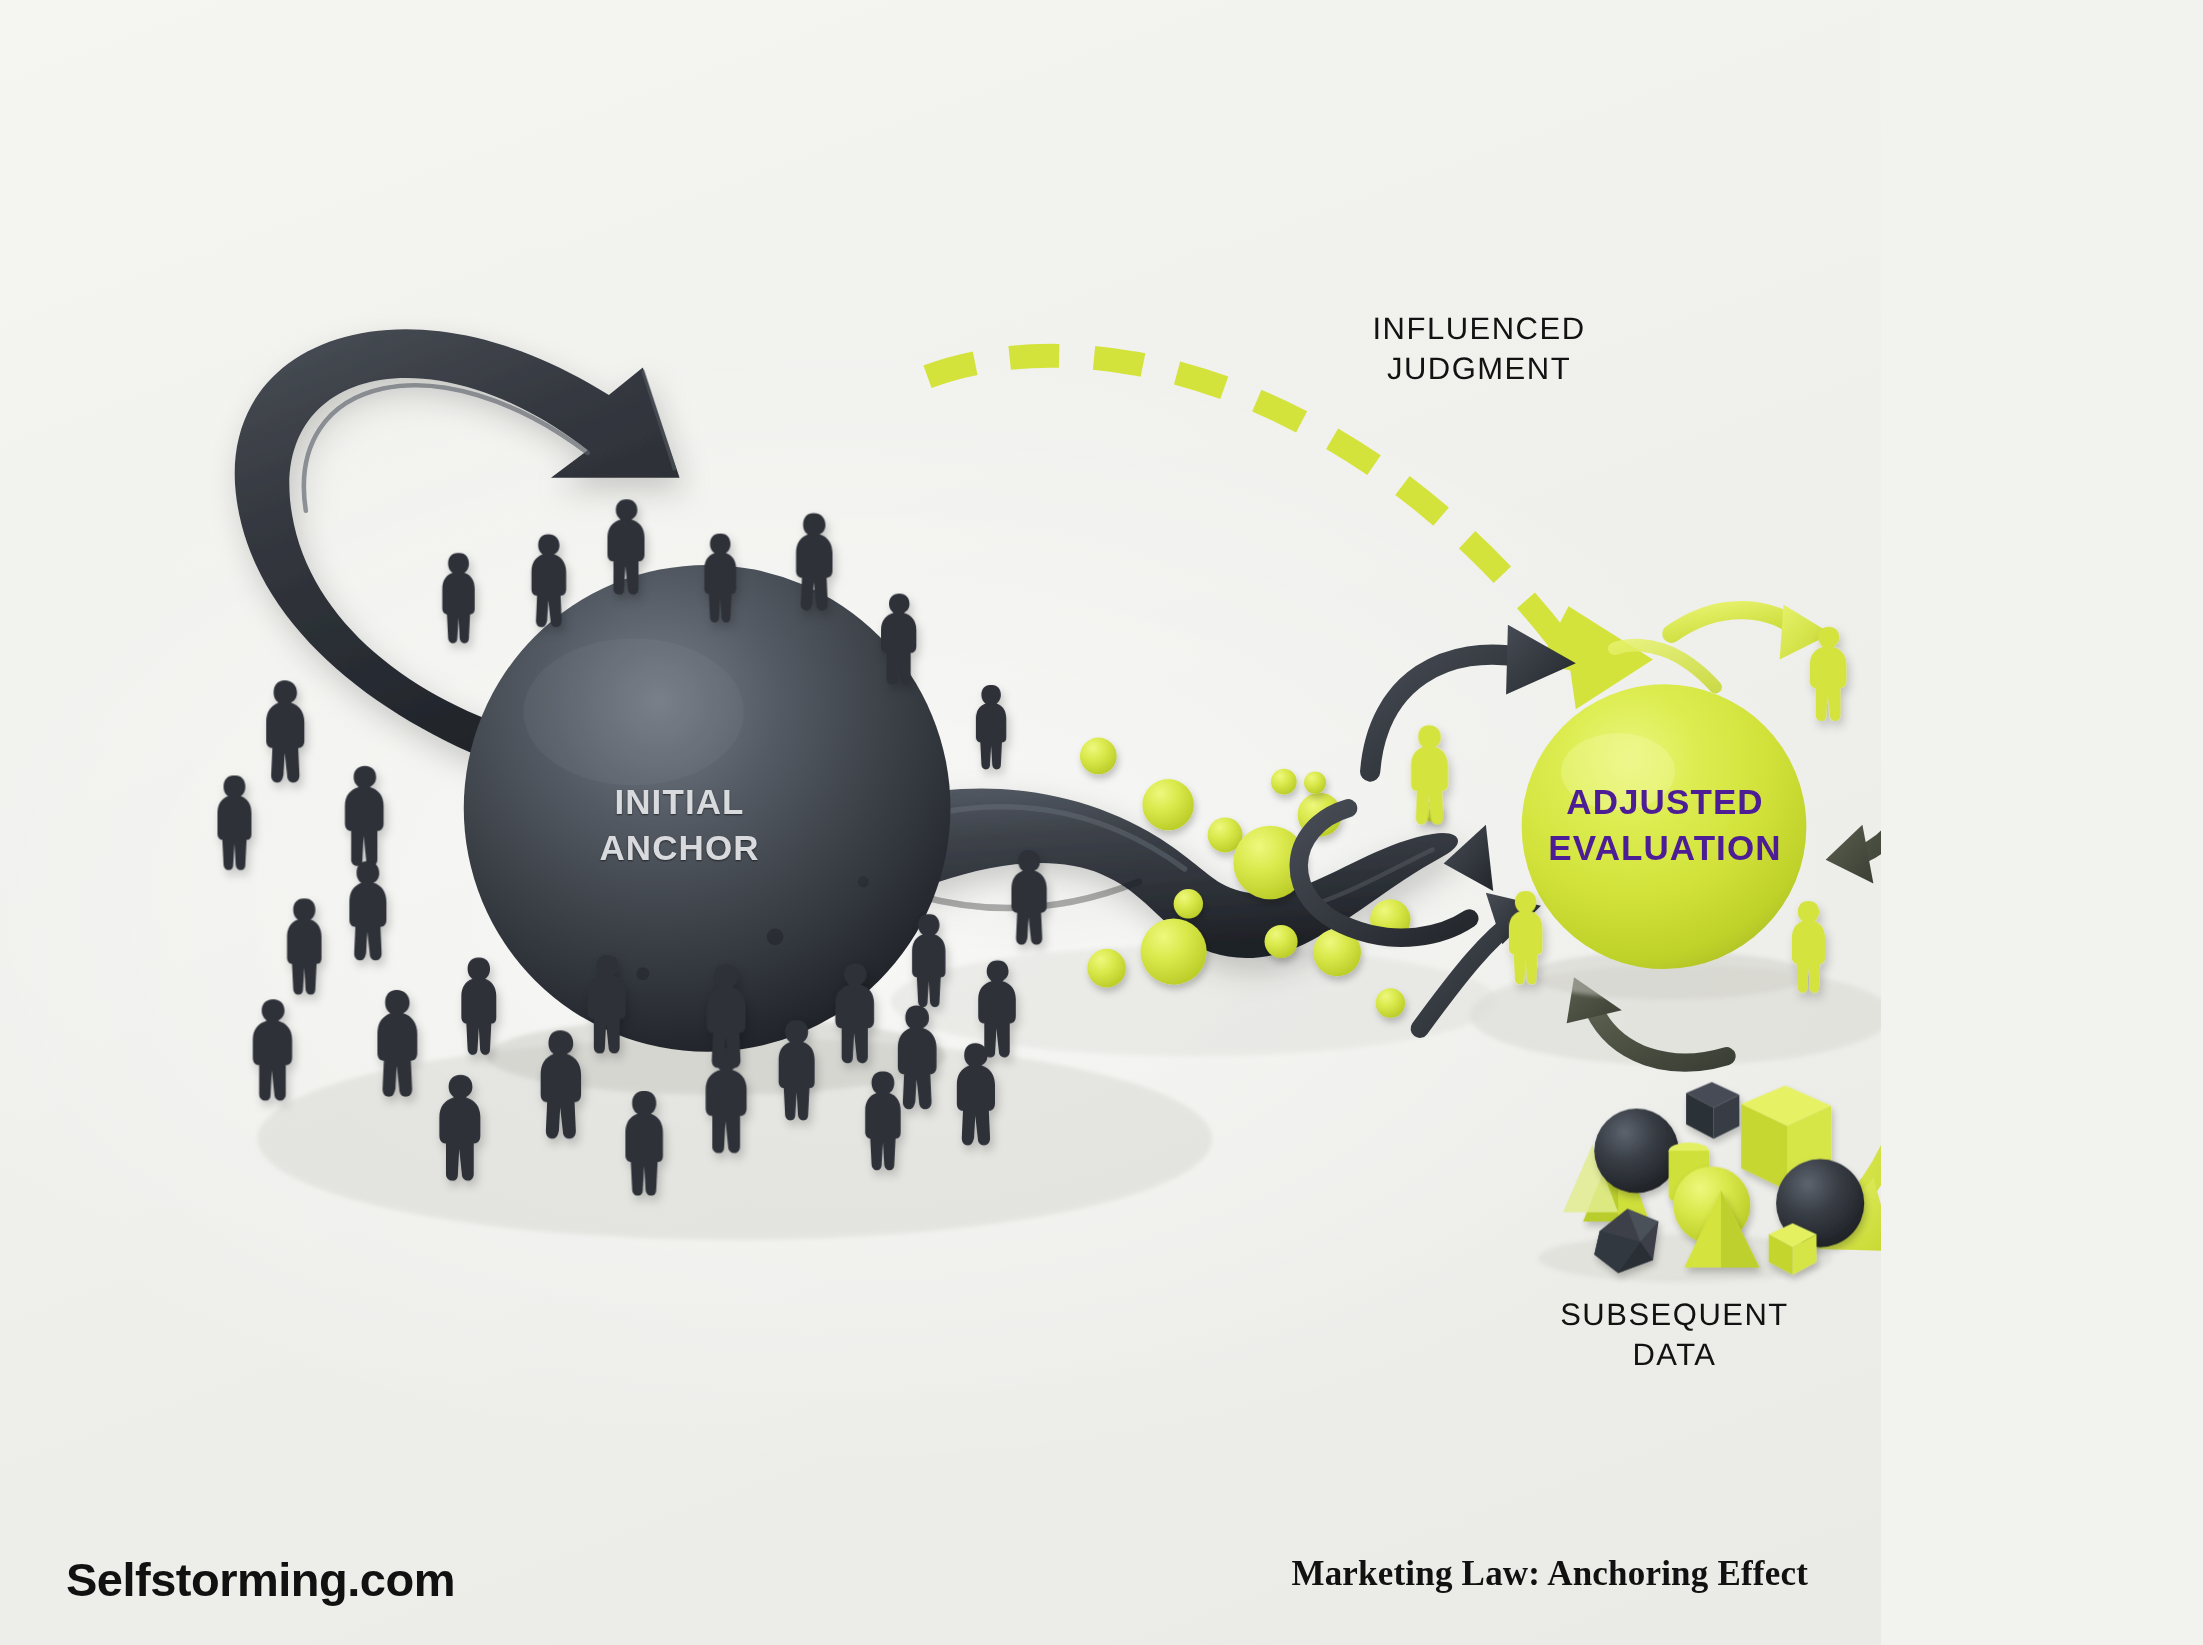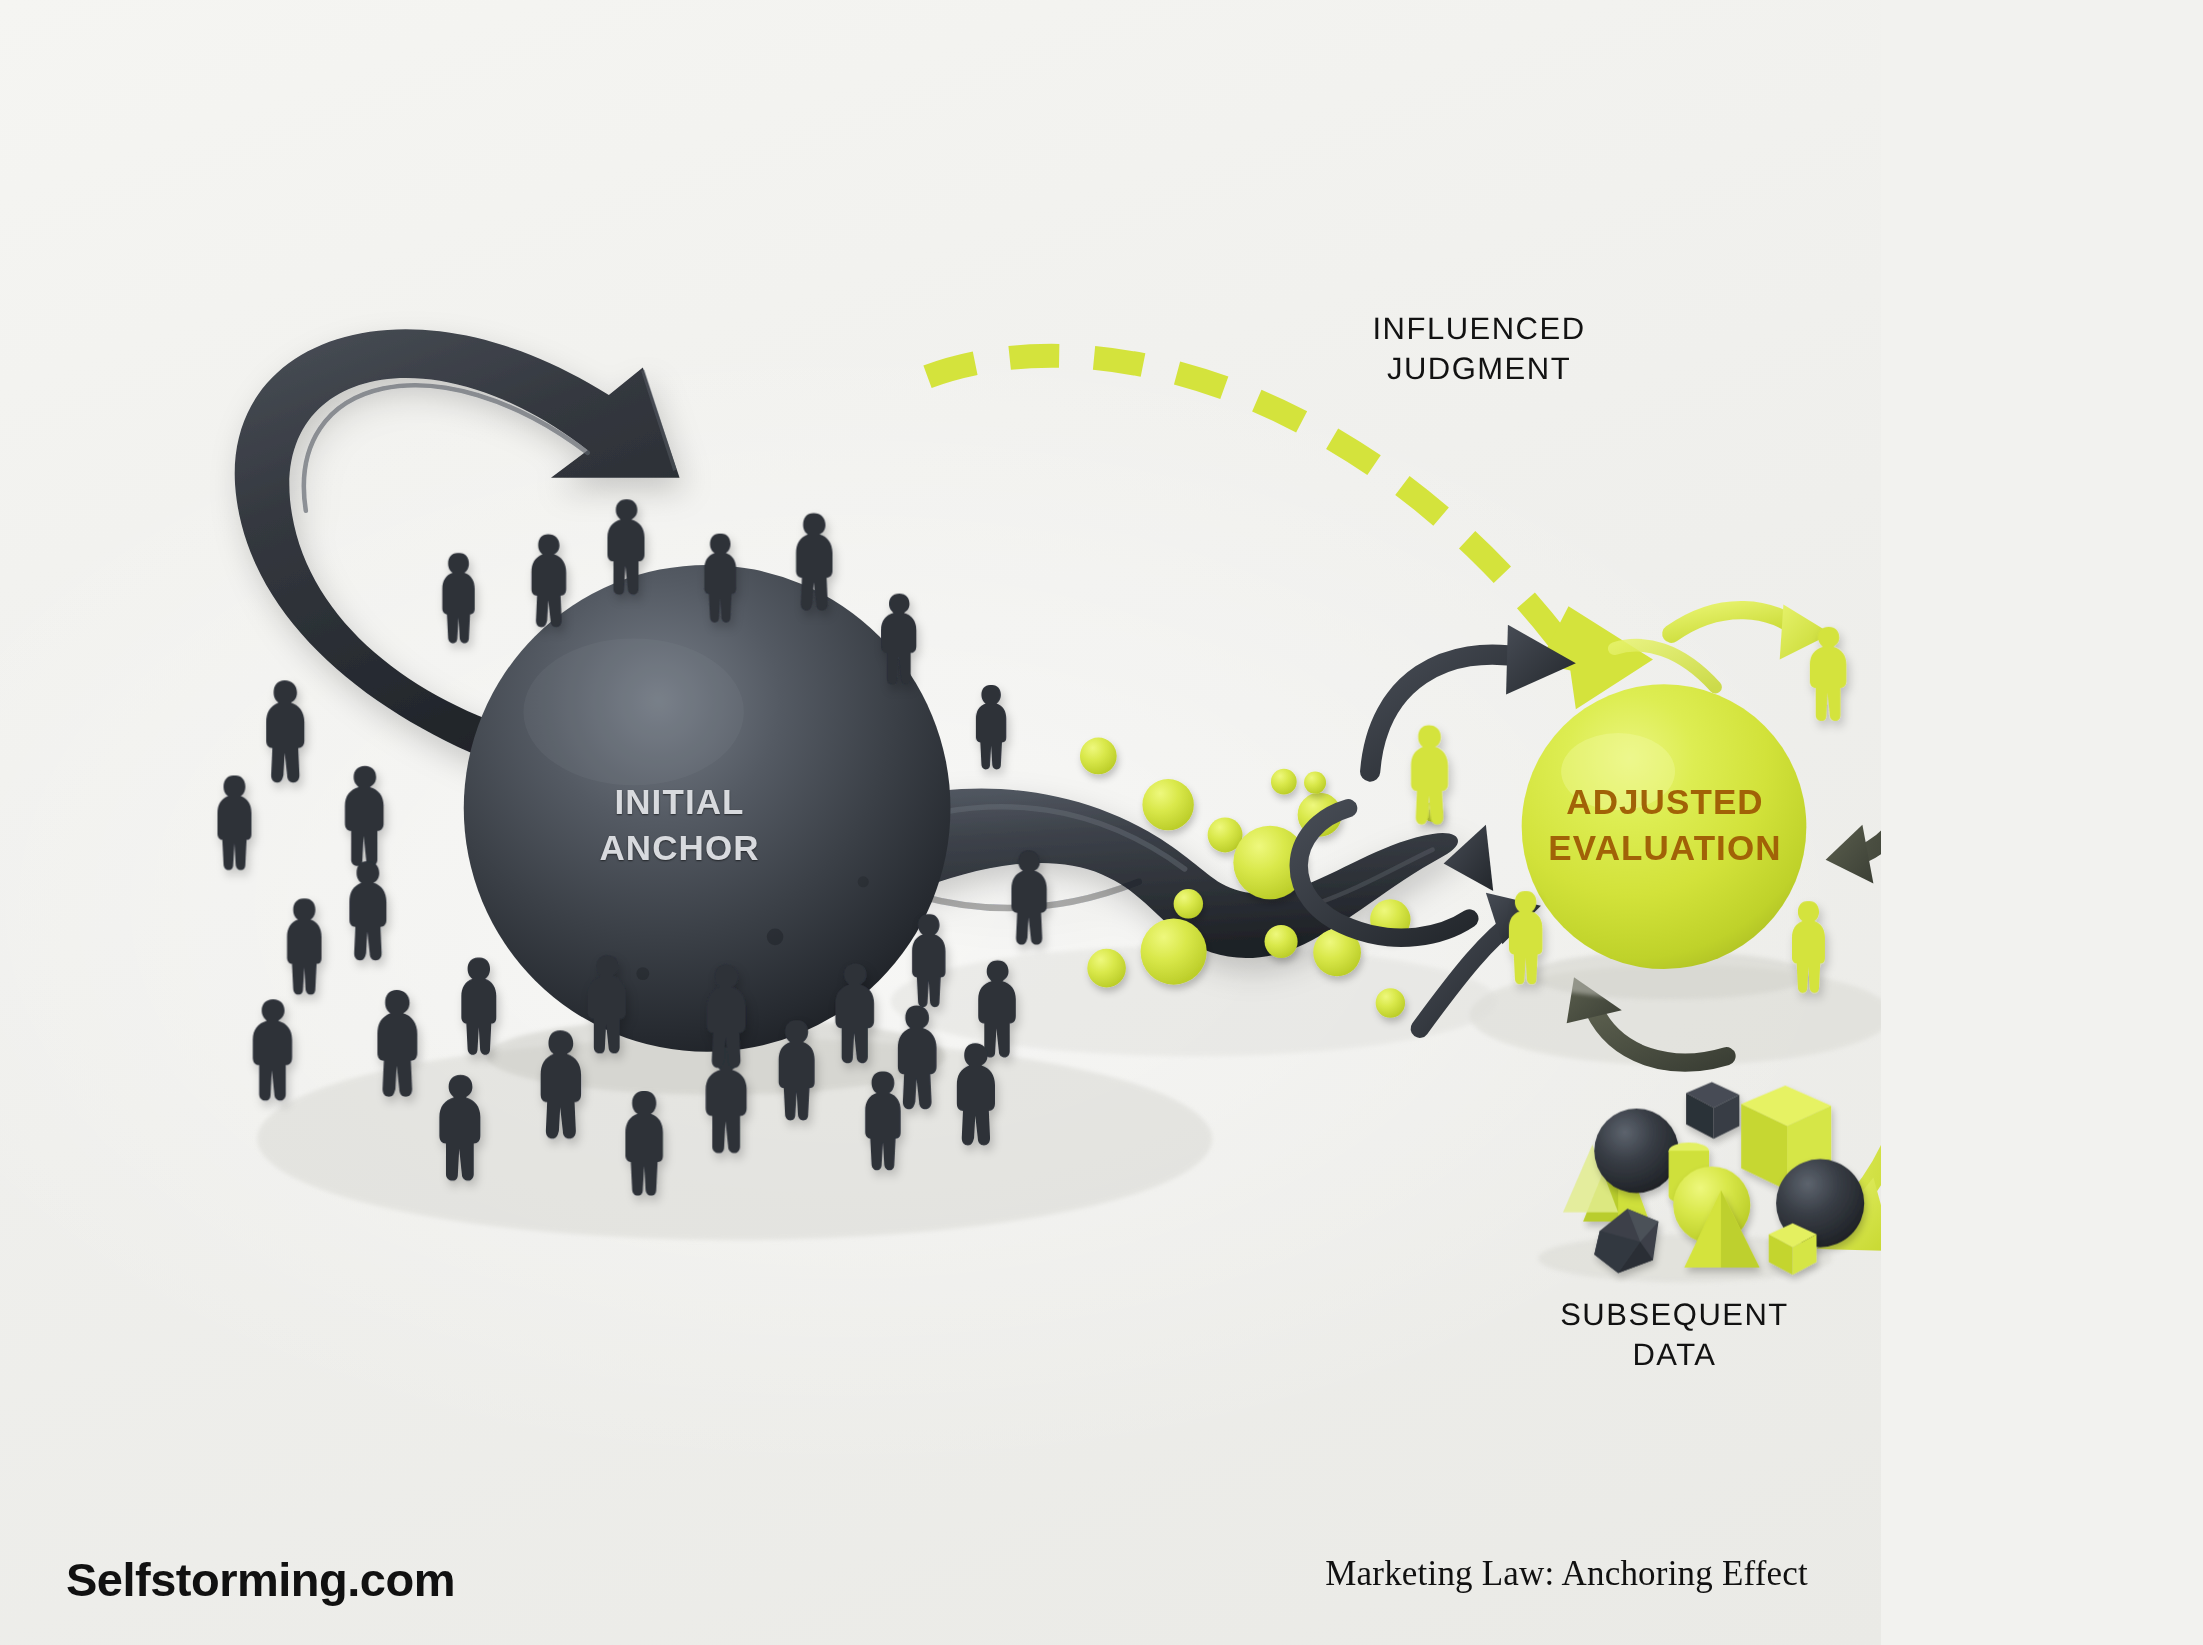--- a/index.html
+++ b/index.html
@@ -69,39 +69,39 @@
     left: 514px;
     top: 779px;
     width: 331px;
     color: #d8dade;
     text-shadow: 0 0.9px 1.8px rgba(0,0,0,0.55);
   }
   #label-adjusted-evaluation {
     left: 1495px;
     top: 779px;
     width: 340px;
-    color: #a16207;
+    color: #4c1d95;
   }
 
   
   #brand {
     position: absolute;
     left: 66px;
     top: 1552px;
     font-size: 47px;
     font-weight: bold;
     color: #111111;
     letter-spacing: -0.5px;
   }
   #caption {
     position: absolute;
     right: 73px;
     top: 1554px;
     font-family: "Liberation Serif", serif;
-    font-weight: normal;
+    font-weight: bold;
     font-size: 35px;
     color: #111111;
     letter-spacing: 0.2px;
   }
 </style>
 </head>
 <body>
 
 <div id="stage">
 

